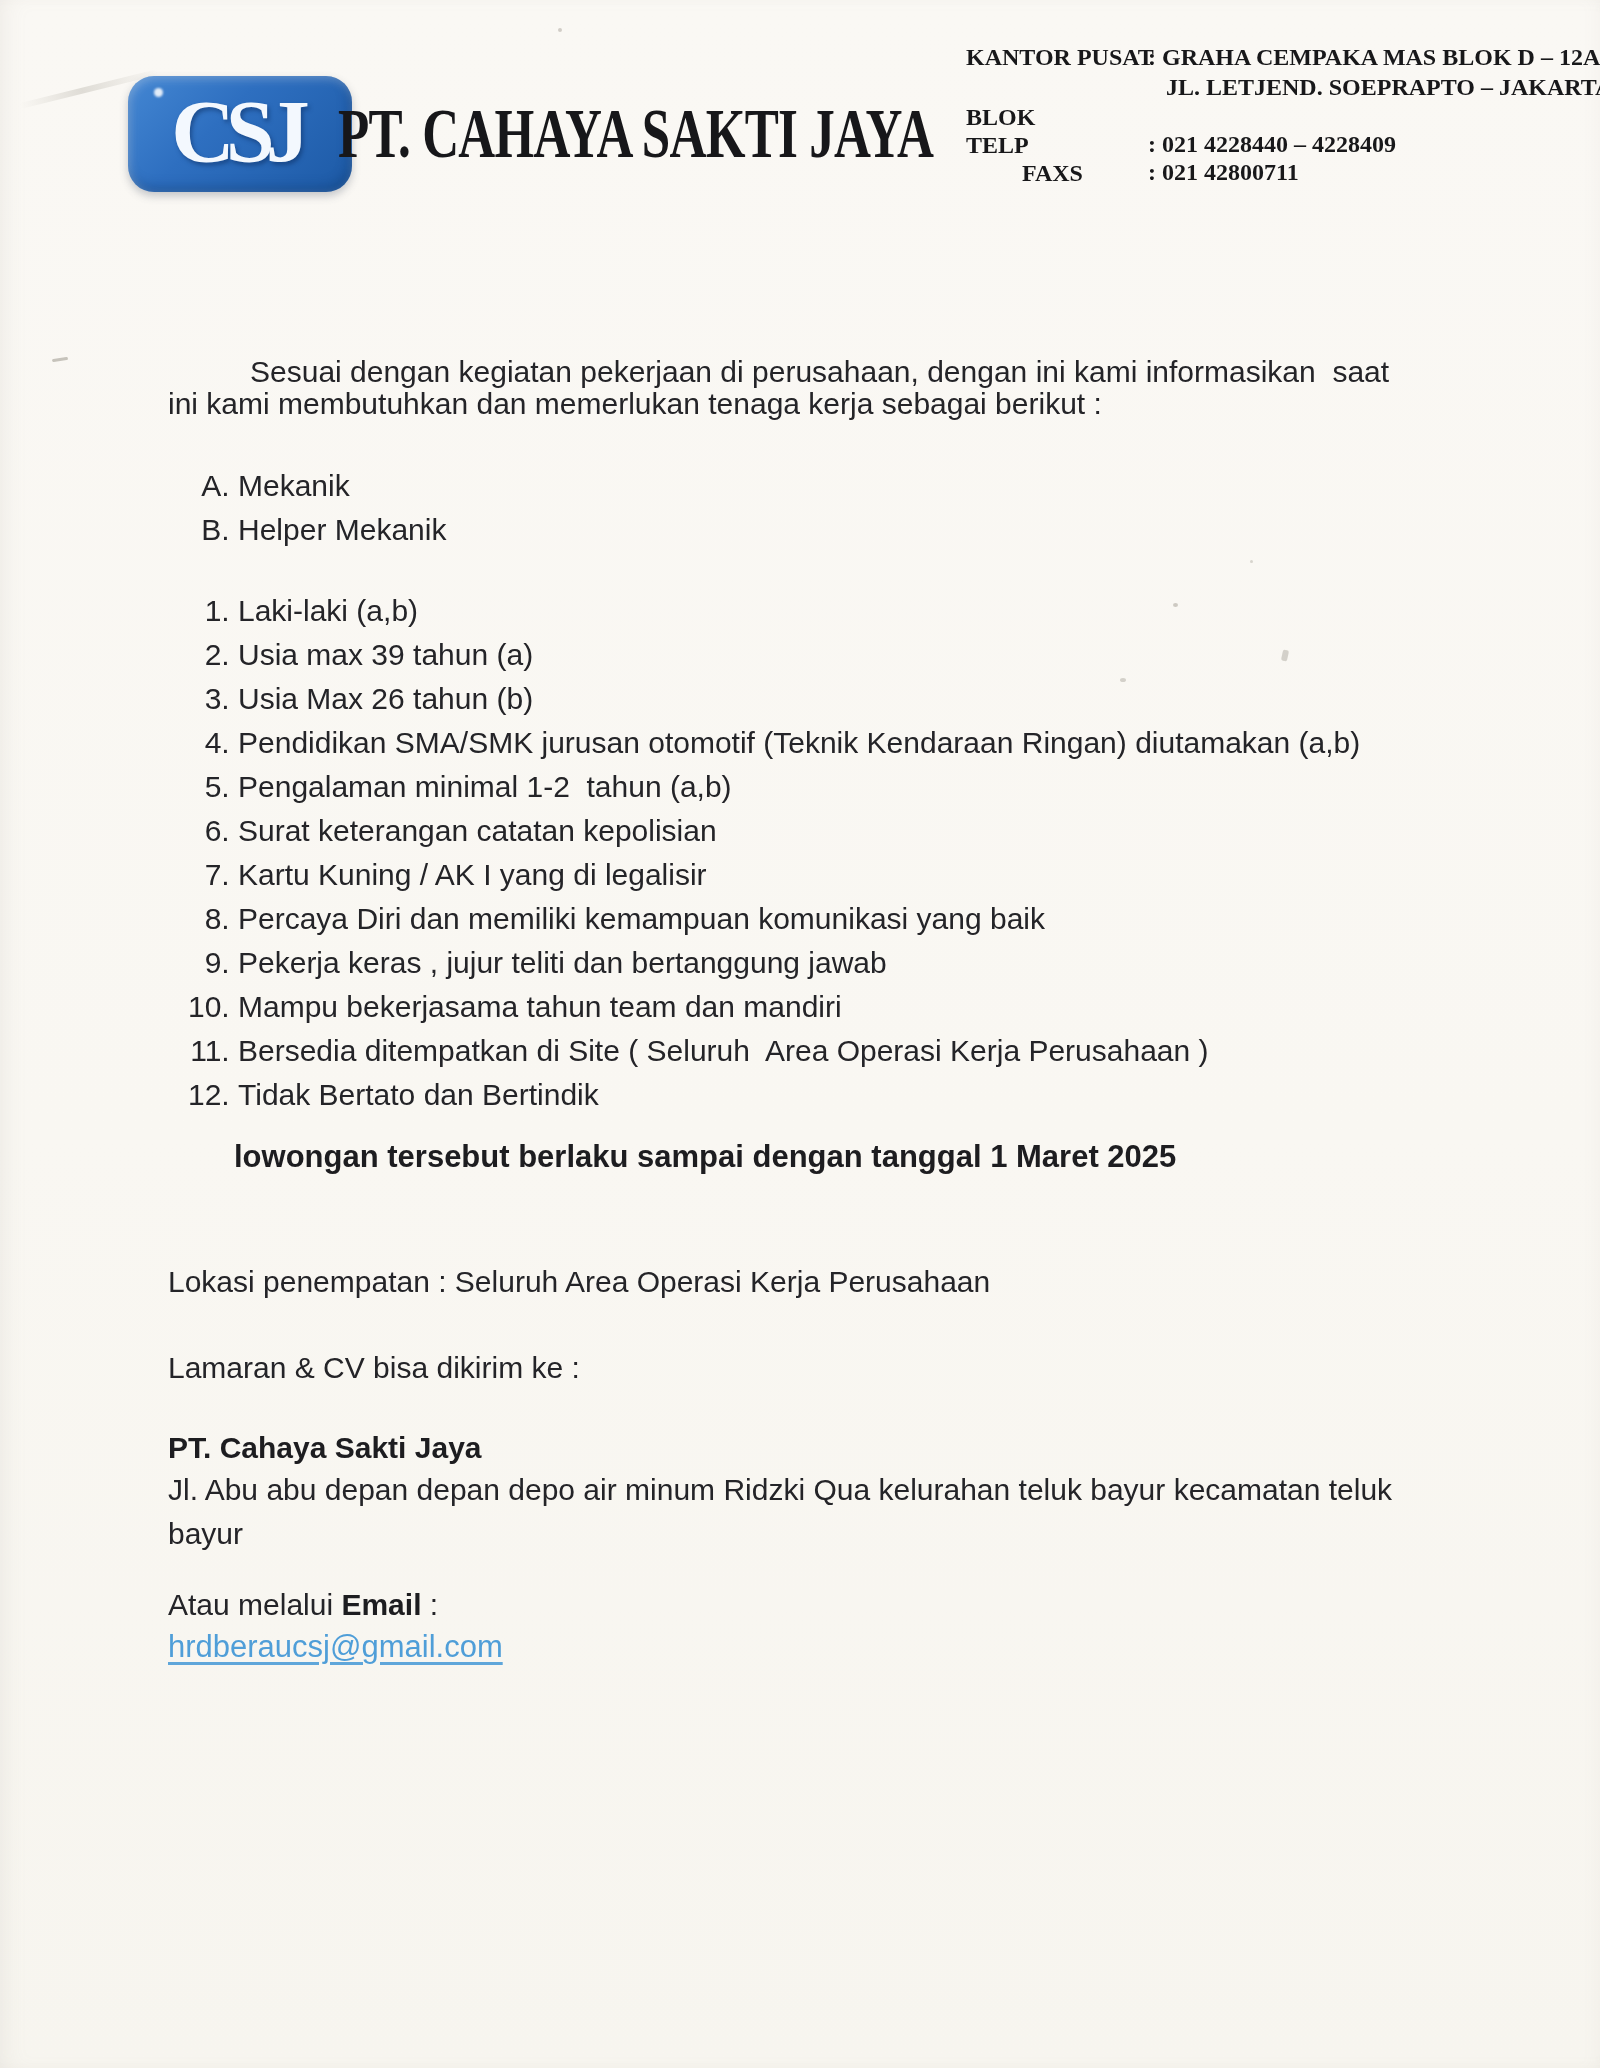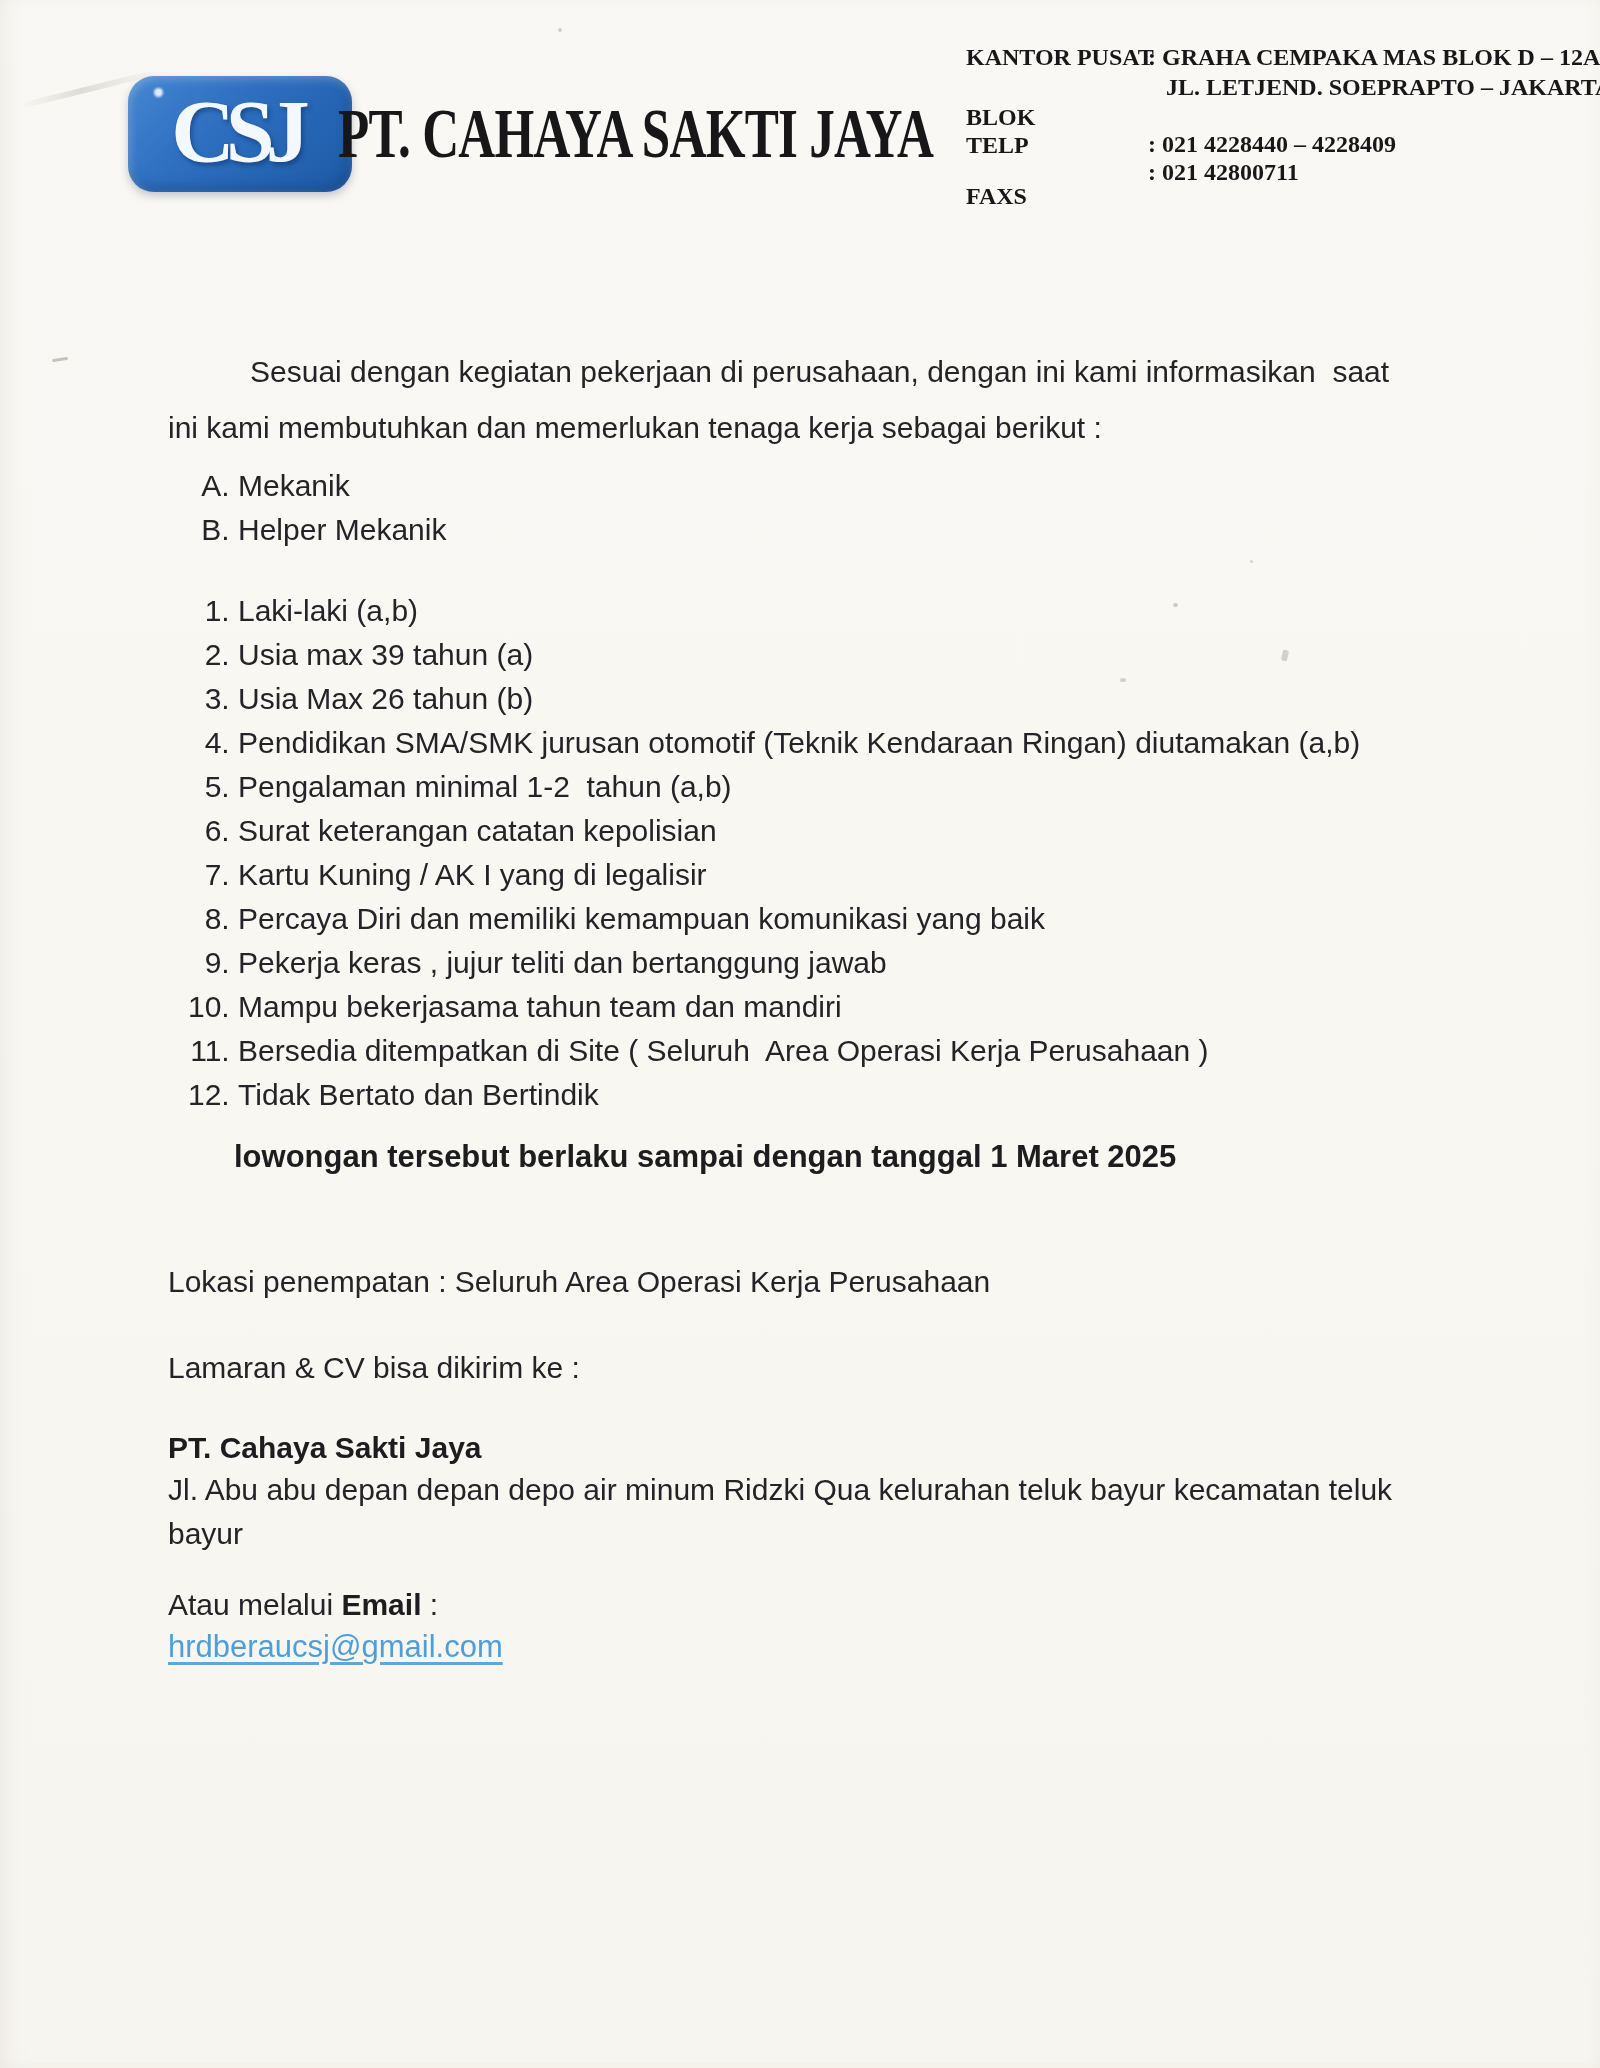--- a/index.html
+++ b/index.html
@@ -34,28 +34,28 @@
   .contact {
     position:absolute; white-space:pre;
     font-family:"Liberation Serif", serif; font-weight:bold; font-size:24px; color:#18181a;
   }
   .c-kantor { left:966px;  top:44px;  }
   .c-addr1  { left:1148px; top:44px;  }
   .c-addr2  { left:1166px; top:74px;  }
   .c-pusat  { left:966px;  top:104px; }
   .c-telp   { left:966px;  top:132px; }
   .c-telpv  { left:1148px; top:131px; }
-  .c-faxs   { left:966px;  top:160px;margin-top:23px; }
+  .c-faxs   { left:1022px;  top:160px; }
   .c-faxsv  { left:1148px; top:159px; }
 
   
   .t { position:absolute; font-size:30px; line-height:40px; color:#242428; white-space:pre; }
   .bold { font-weight:bold; color:#1d1d20; }
   .intro-l1 { left:250px; top:352px; }
-  .intro-l2 { left:168px; top:408px; }
+  .intro-l2 { left:168px; top:384px; }
 
   ol.alpha, ol.nums { position:absolute; margin:0; padding-left:48px; font-size:30px; color:#242428; }
   ol.alpha { left:190px; top:464px; list-style-type:upper-alpha; }
   ol.nums  { left:190px; top:589px; list-style-type:decimal; }
   ol.alpha li, ol.nums li { line-height:44px; white-space:pre; }
 
   .notice      { left:234px; top:1137px; font-size:31px; }
   .placement   { left:168px; top:1262px; }
   .application { left:168px; top:1348px; }
   .f-company   { left:168px; top:1428px; }

